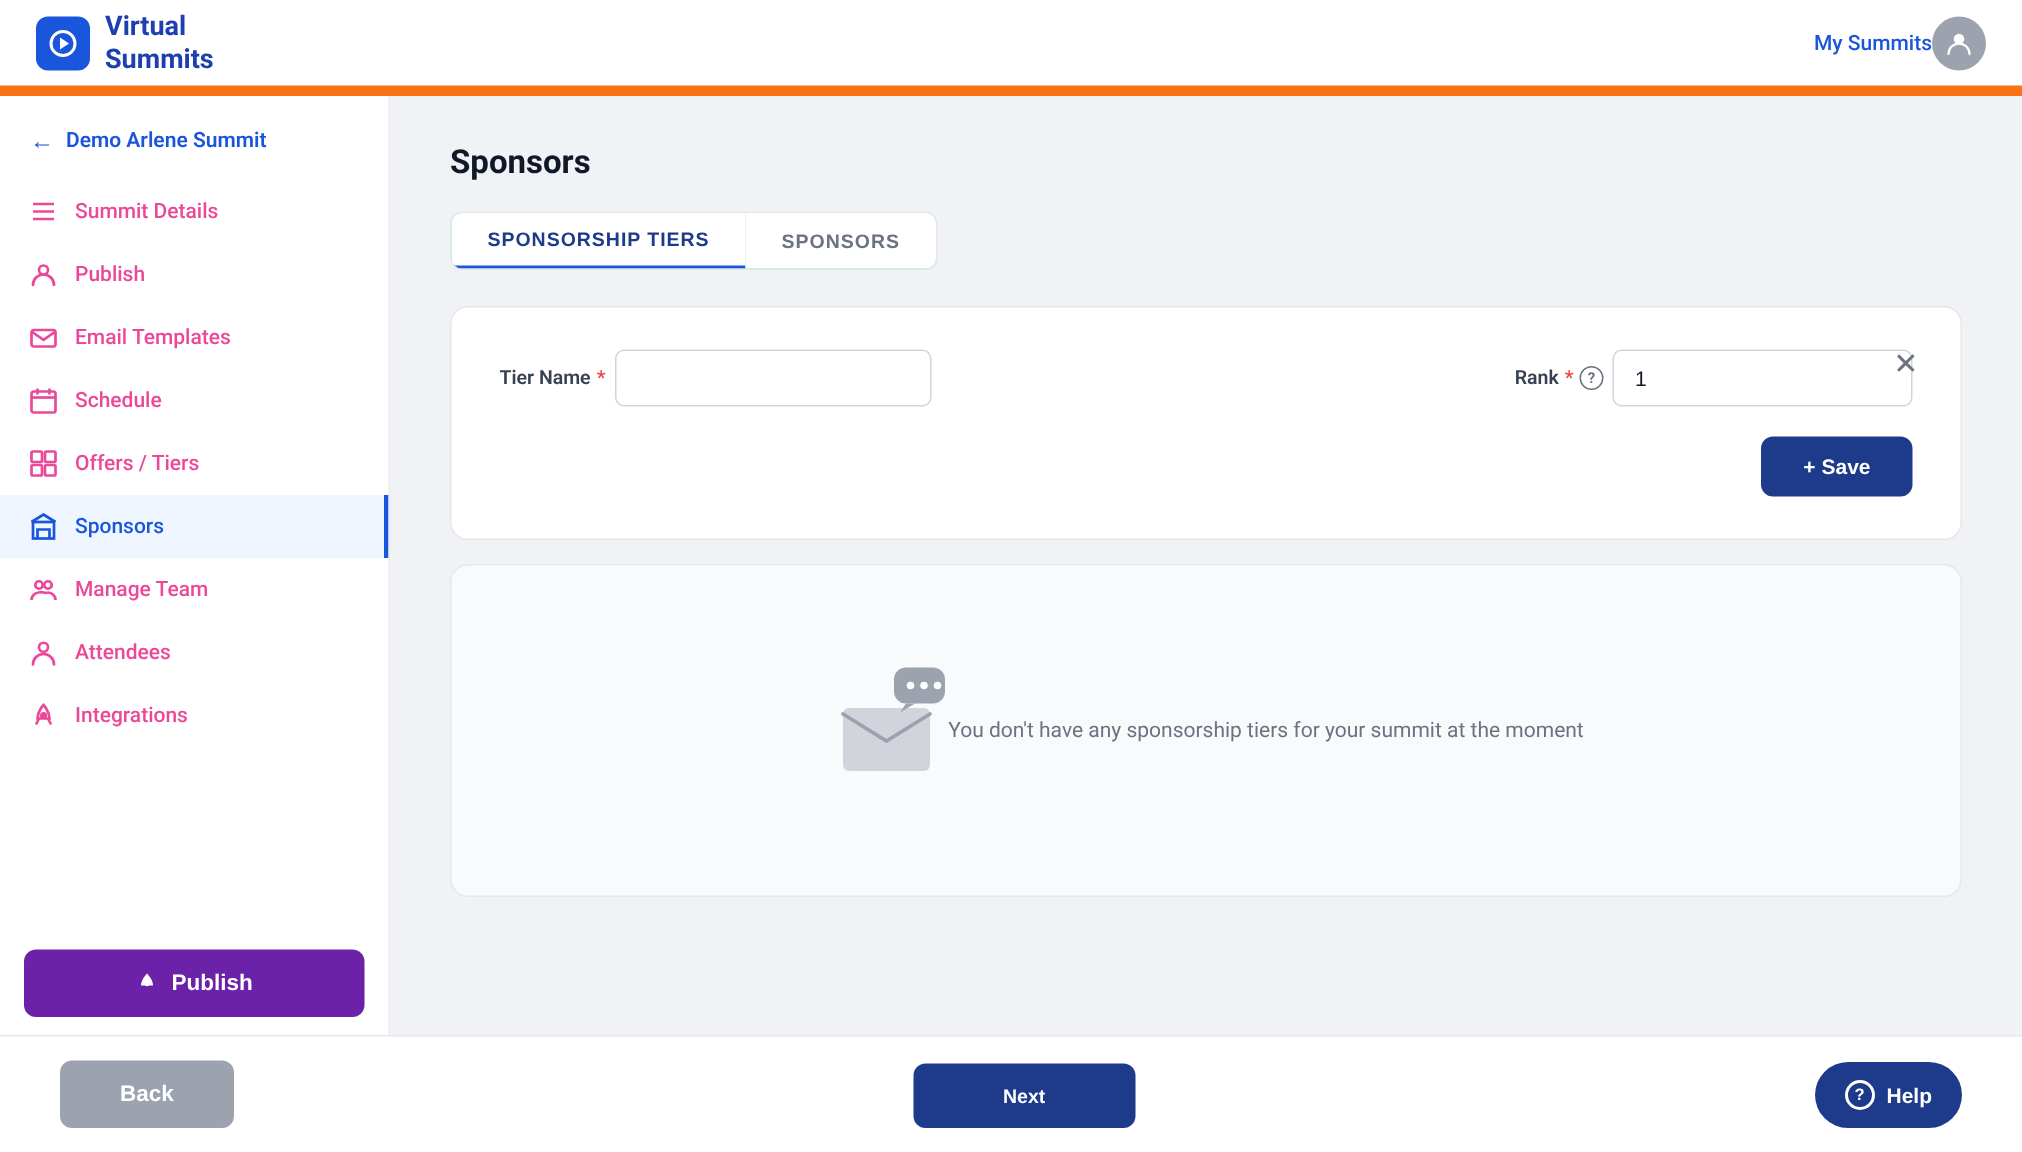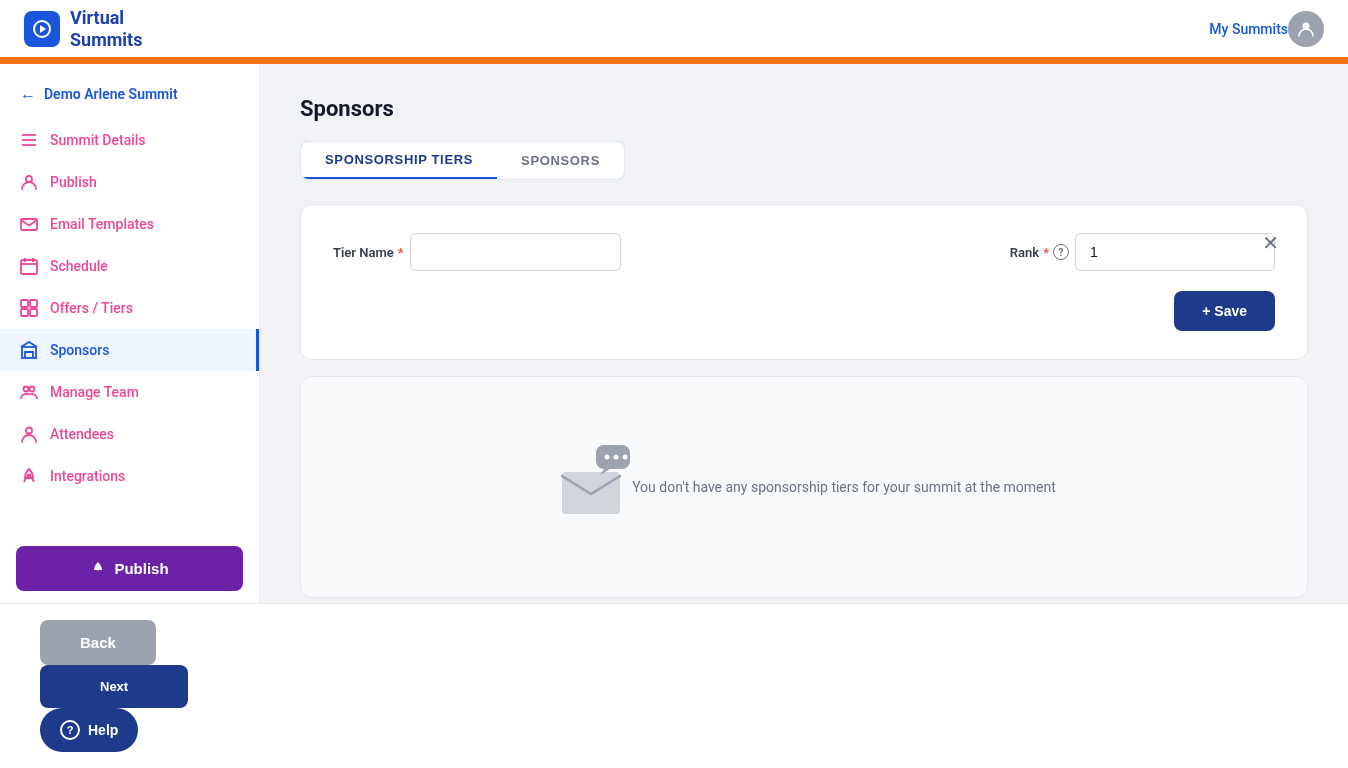--- a/index.html
+++ b/index.html
@@ -307,23 +307,22 @@
       text-align: center;
     }
 
     
     .bottom-nav {
       background: white;
       border-top: 1px solid #e5e7eb;
       padding: 16px 40px;
       display: flex;
       justify-content: space-between;
-      align-items: flex-start;
+      align-items: flex-end;
       flex-shrink: 0;
-      flex-direction: column;
     }
     .bottom-back-btn {
       background: #9ca3af;
       color: white;
       border: none;
       border-radius: 8px;
       padding: 14px 40px;
       font-size: 15px;
       font-weight: 600;
       cursor: pointer;

